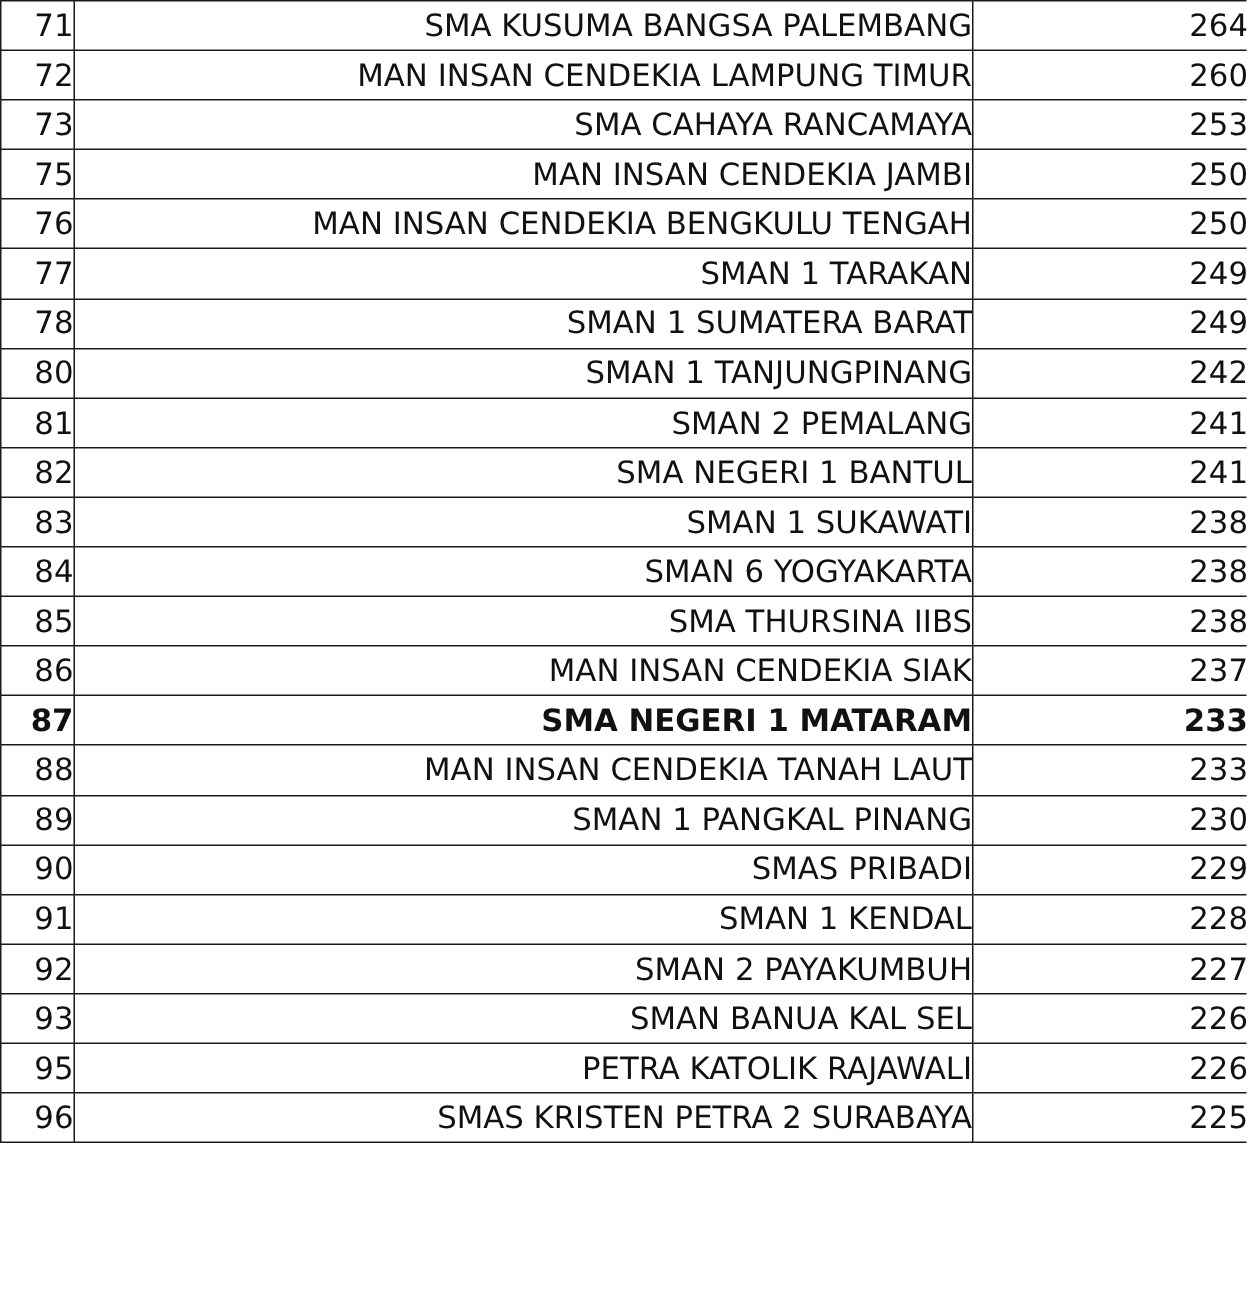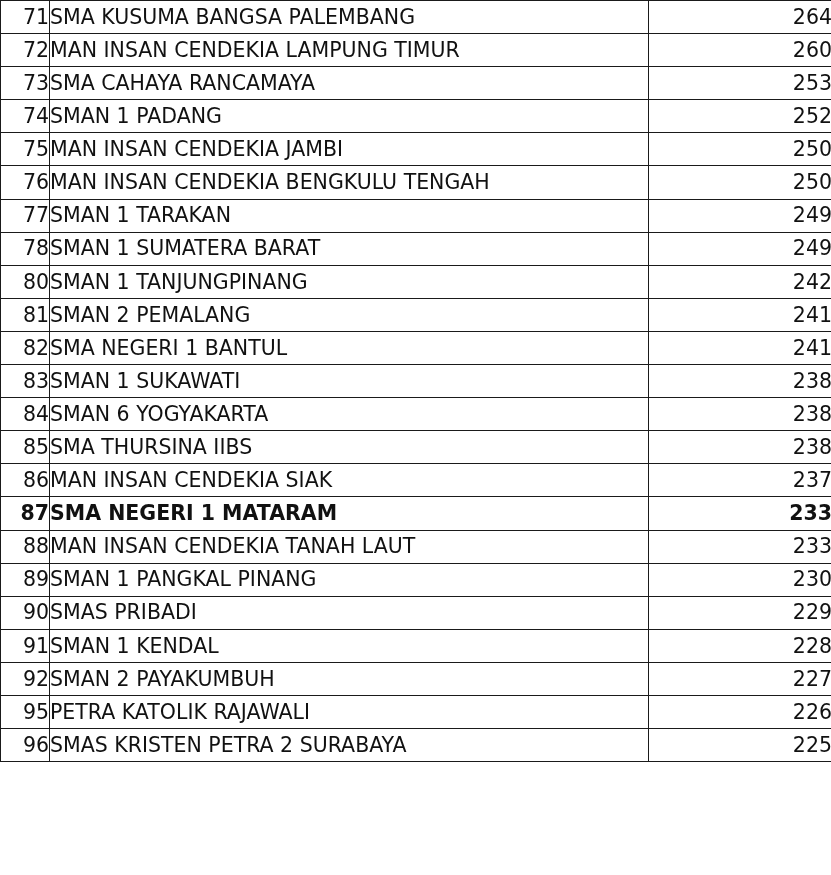--- a/index.html
+++ b/index.html
@@ -31,21 +31,21 @@
     background: #ffffff;
   }
   td.col-rank {
     width: 48px;
     text-align: right;
     padding-right: 7px;
     border-left: none;
   }
   td.col-name {
     width: 598px;
-    text-align: left;
+    text-align: right;
     padding-left: 7px;
   }
   td.col-score {
     width: 183px;
     text-align: right;
     border-right: none;
   }
   tr.highlight td {
     background: #FFC000;
     font-weight: bold;
@@ -64,25 +64,20 @@
       </tr>
       <tr>
         <td class="col-rank">72</td>
         <td class="col-name">MAN INSAN CENDEKIA LAMPUNG TIMUR</td>
         <td class="col-score">260</td>
       </tr>
       <tr>
         <td class="col-rank">73</td>
         <td class="col-name">SMA CAHAYA RANCAMAYA</td>
         <td class="col-score">253</td>
-      </tr>
-      <tr>
-        <td class="col-rank">74</td>
-        <td class="col-name">SMAN 1 PADANG</td>
-        <td class="col-score">252</td>
       </tr>
       <tr>
         <td class="col-rank">75</td>
         <td class="col-name">MAN INSAN CENDEKIA JAMBI</td>
         <td class="col-score">250</td>
       </tr>
       <tr>
         <td class="col-rank">76</td>
         <td class="col-name">MAN INSAN CENDEKIA BENGKULU TENGAH</td>
         <td class="col-score">250</td>
@@ -156,20 +151,25 @@
         <td class="col-rank">91</td>
         <td class="col-name">SMAN 1 KENDAL</td>
         <td class="col-score">228</td>
       </tr>
       <tr>
         <td class="col-rank">92</td>
         <td class="col-name">SMAN 2 PAYAKUMBUH</td>
         <td class="col-score">227</td>
       </tr>
       <tr>
+        <td class="col-rank">93</td>
+        <td class="col-name">SMAN BANUA KAL SEL</td>
+        <td class="col-score">226</td>
+      </tr>
+      <tr>
         <td class="col-rank">95</td>
         <td class="col-name">PETRA KATOLIK RAJAWALI</td>
         <td class="col-score">226</td>
       </tr>
       <tr>
         <td class="col-rank">96</td>
         <td class="col-name">SMAS KRISTEN PETRA 2 SURABAYA</td>
         <td class="col-score">225</td>
       </tr>
     </tbody>

